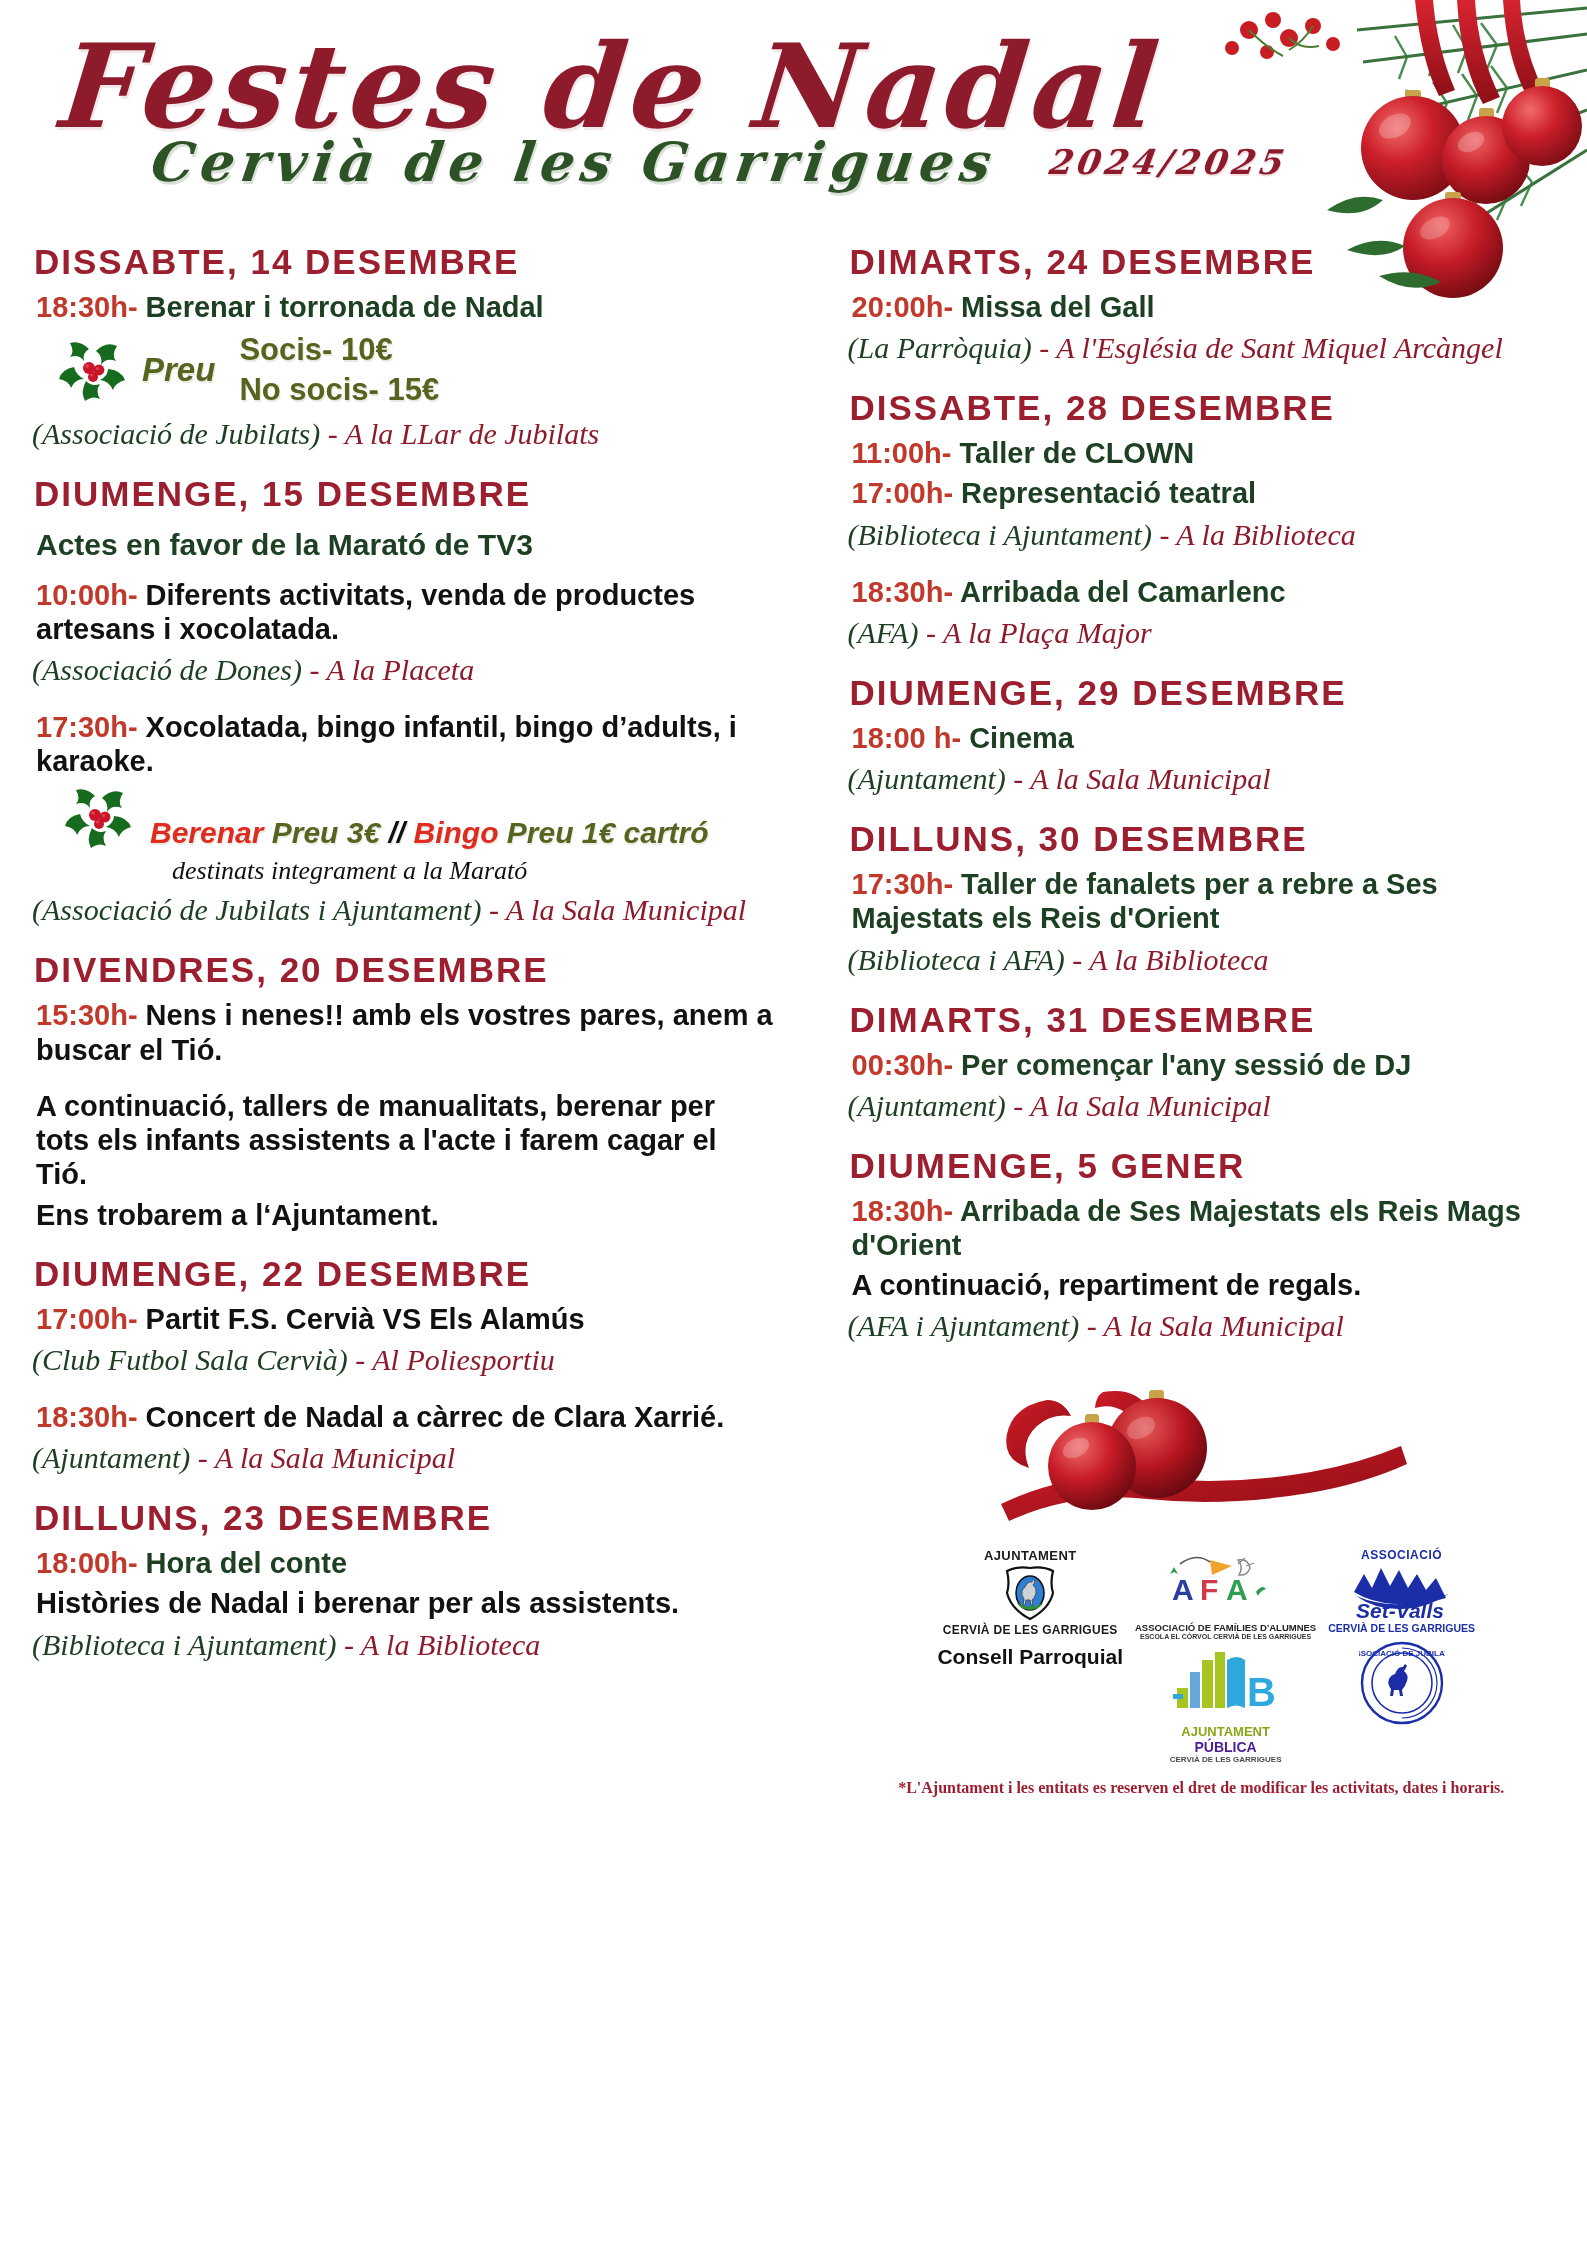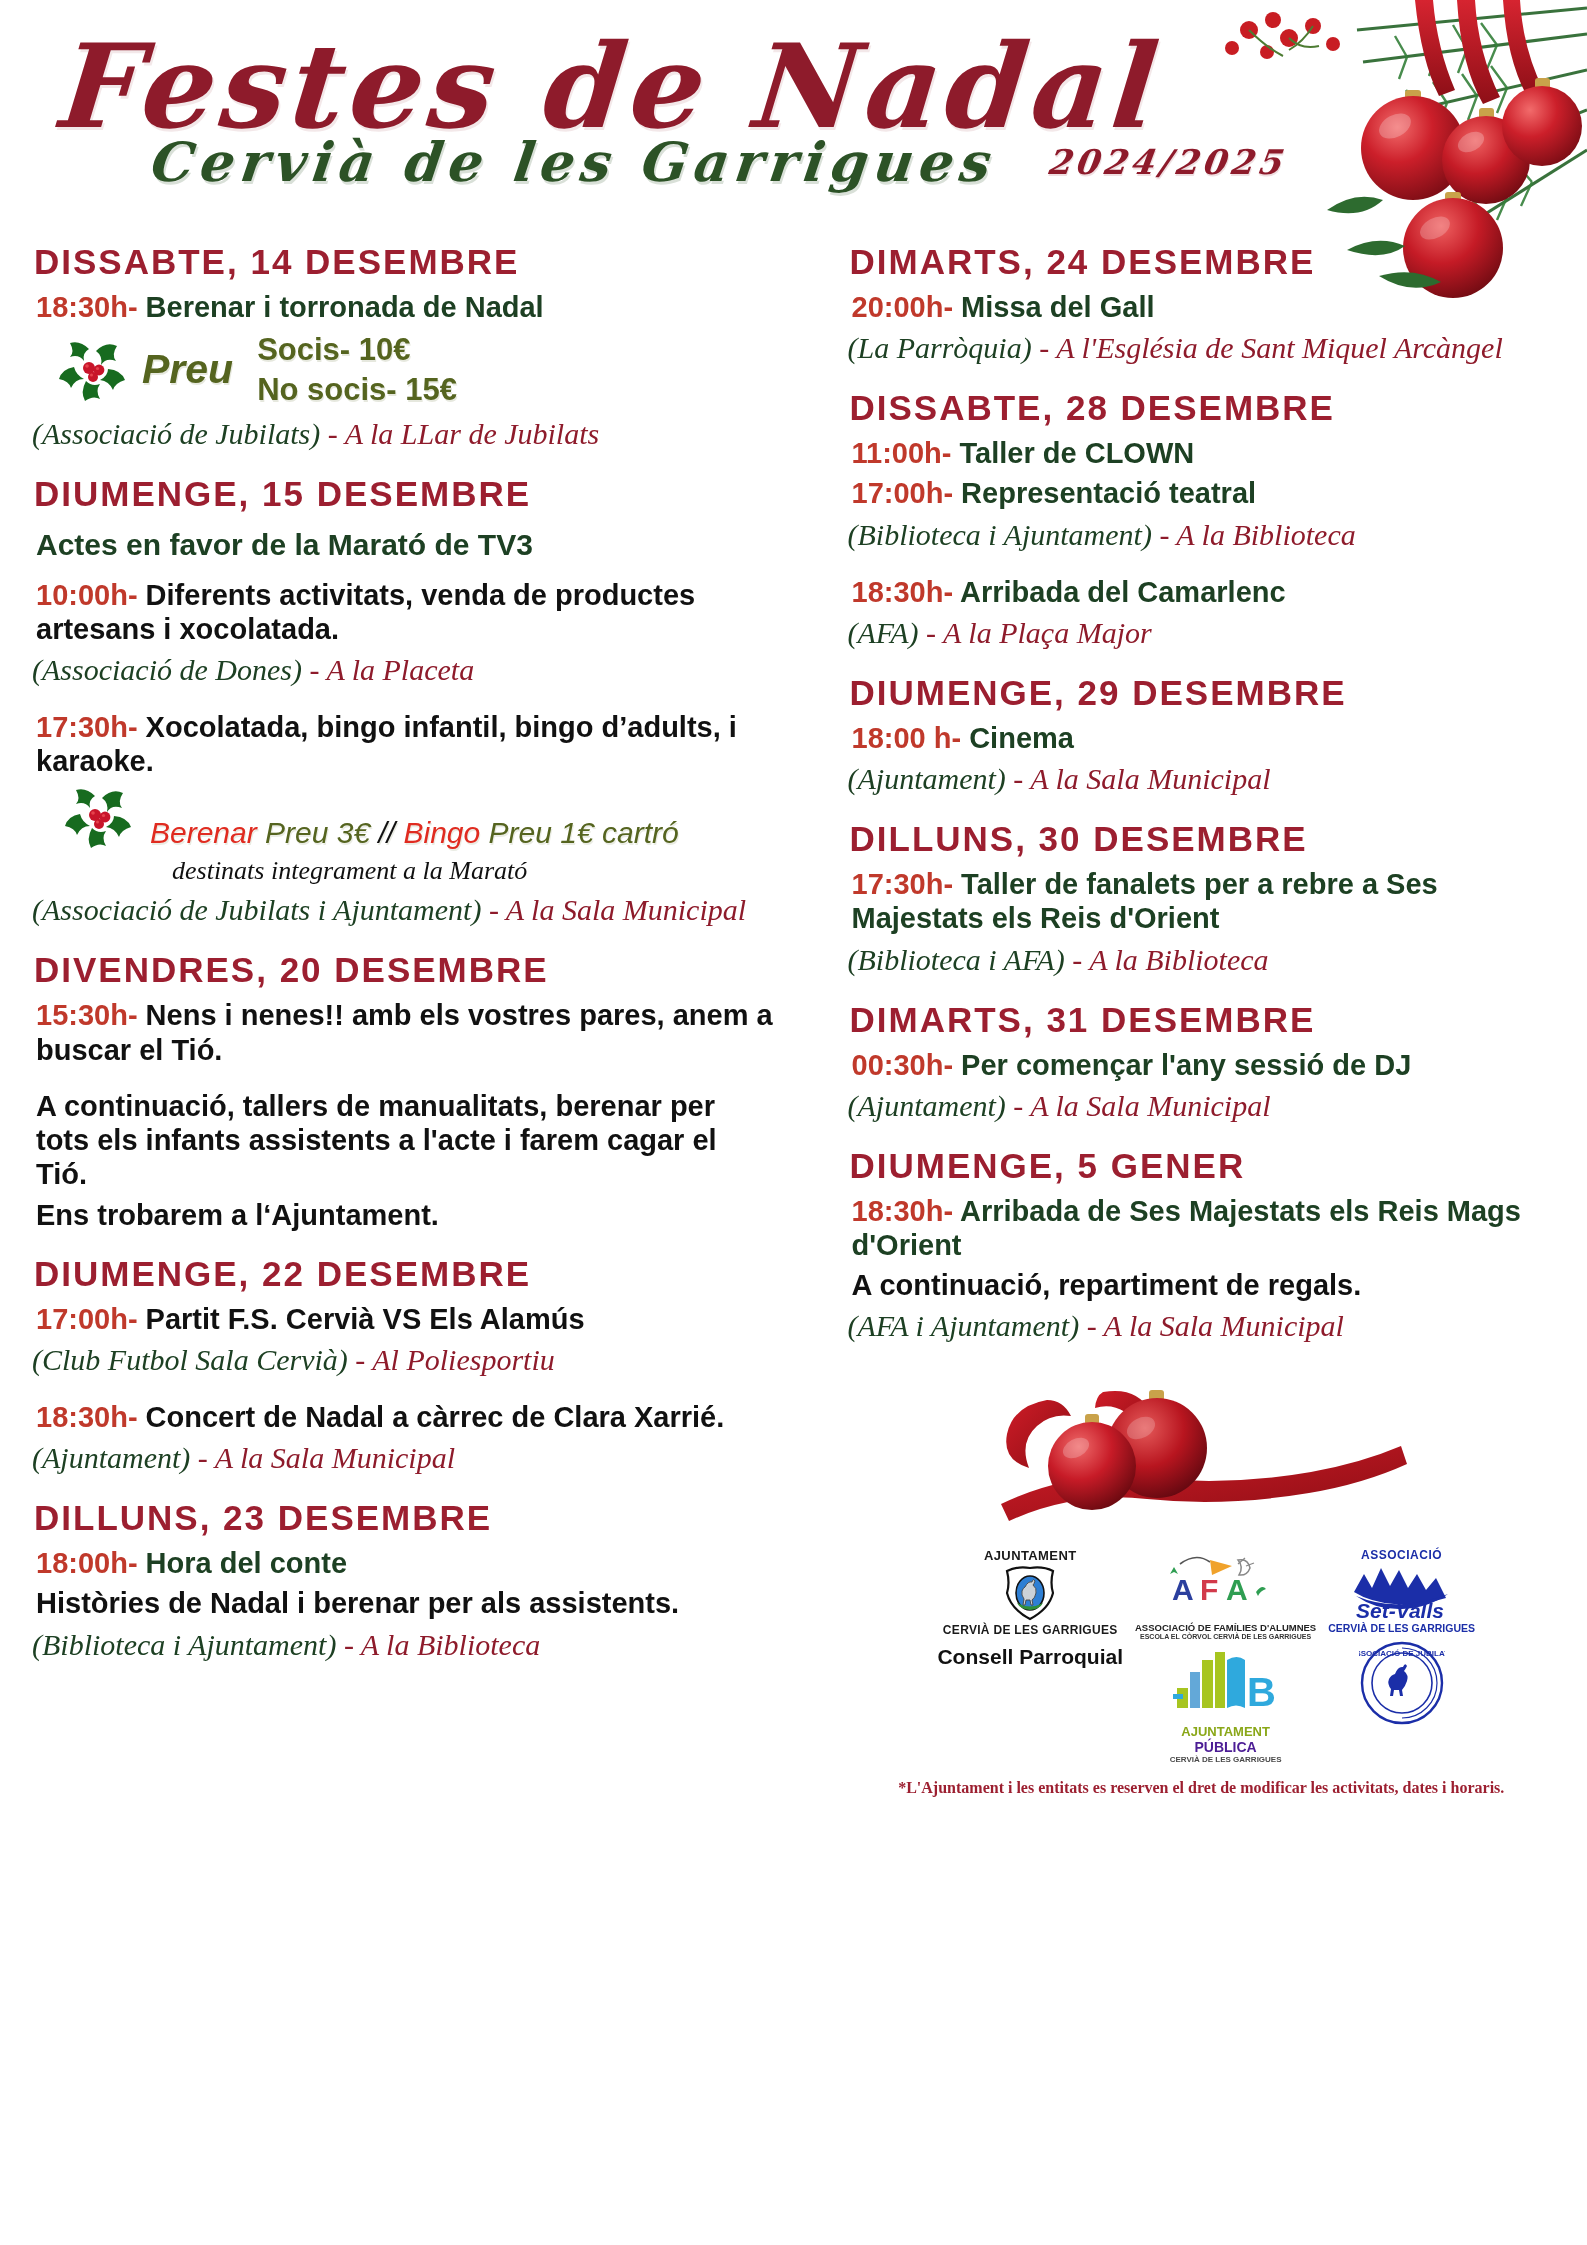--- a/index.html
+++ b/index.html
@@ -127,36 +127,36 @@
   .price-row {
     display: flex;
     align-items: center;
     margin: 6px 0 6px 34px;
   }
   .holly { width: 74px; height: 62px; flex: 0 0 auto; }
   .price-label {
     font-family: "Liberation Sans", sans-serif;
     font-weight: 700;
     font-style: italic;
-    font-size: 41px;
+    font-size: 33px;
     color: #55641f;
     margin: 0 24px 0 12px;
     text-shadow: 1px 2px 0 rgba(85,100,31,0.15);
   }
   .price-values {
     font-family: "Liberation Sans", sans-serif;
     font-weight: 700;
     font-size: 31px;
     color: #55641f;
     line-height: 1.28;
     text-shadow: 1px 2px 0 rgba(85,100,31,0.15);
   }
   .price-inline {
     font-family: "Liberation Sans", sans-serif;
-    font-weight: 400;
+    font-weight: 700;
     font-style: italic;
     font-size: 30px;
     color: #55641f;
     white-space: nowrap;
     text-shadow: 1px 2px 0 rgba(85,100,31,0.12);
     margin-top: 32px;
   }
   .price-inline .hl { color: #e02b20; }
   .price-inline .sep { color: #111111; }
 

